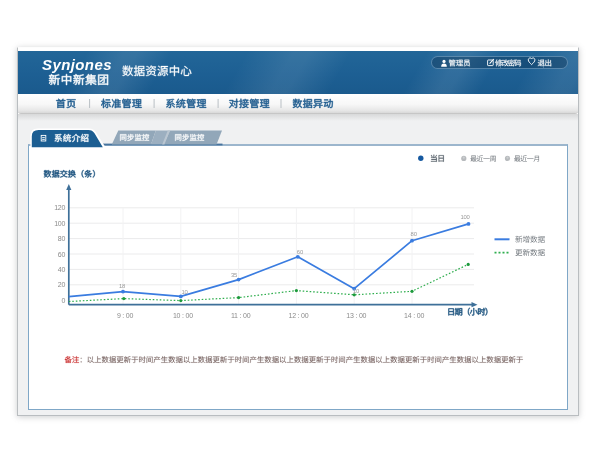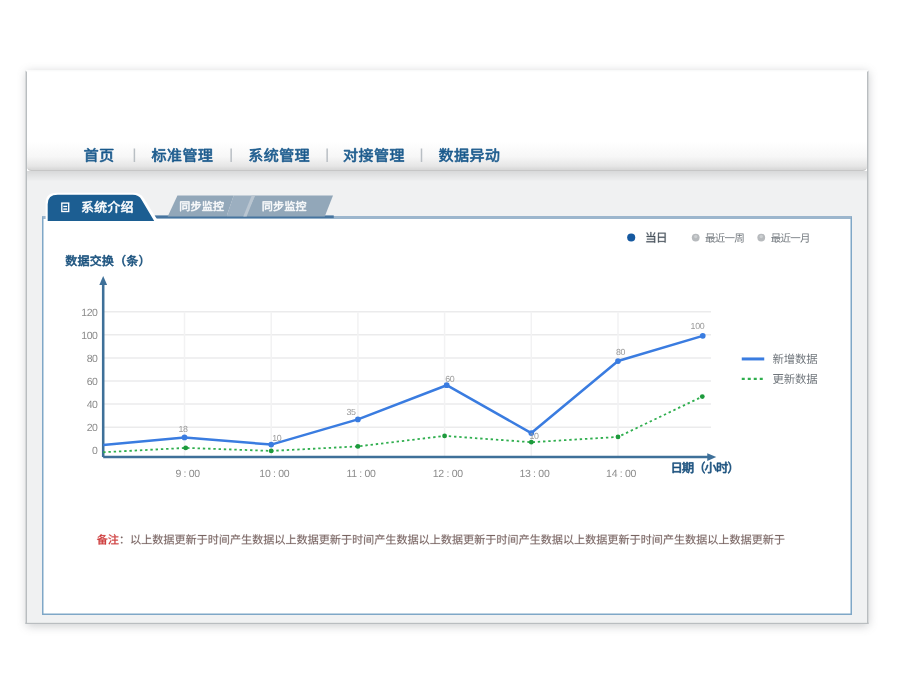--- a/index.html
+++ b/index.html
@@ -10,20 +10,31 @@
 #pill{position:absolute;left:413px;top:4.5px;width:137px;height:13.5px;border-radius:7px;background:rgba(10,40,70,.34);border:1px solid rgba(170,205,235,.42)}
 .psep{position:absolute;top:2px;width:1px;height:9px;background:rgba(150,185,215,.4)}
 #nav{position:absolute;left:18px;top:94px;width:560px;height:19.5px;background:linear-gradient(180deg,#ffffff,#f7f7f7 55%,#e6e6e6 88%,#d8d8d8);border-bottom:1px solid #c6c6c6;border-radius:0 0 3px 3px}
 #content{position:absolute;left:18px;top:114.4px;width:560px;height:301px;background:#f0f1f2}
 #content:before{content:"";position:absolute;left:0;top:0;width:100%;height:7px;background:linear-gradient(180deg,rgba(0,0,0,.10),rgba(0,0,0,0))}
 #panel{position:absolute;left:27.5px;top:143.9px;width:540.5px;height:266.5px;background:#fff;border:1px solid #7fa7c7;border-top:2px solid #9cb6cd}
 </style></head>
 <body>
 <div id="stage">
 <div id="card"></div>
+<div id="hdr">
+  <div class="streak" style="left:55px;width:85px"></div>
+  <div class="streak" style="left:215px;width:105px"></div>
+  <div class="streak" style="left:395px;width:75px"></div>
+  <div class="streak" style="left:505px;width:90px"></div>
+  <div id="logo">Synjones</div>
+  <div id="pill">
+        <div class="psep" style="left:68px"></div>
+        <div class="psep" style="left:111px"></div>
+      </div>
+</div>
 <div id="nav"></div>
 <div id="content"></div>
 <div id="panel"></div>
 <svg width="600" height="450" viewBox="0 0 600 450" style="position:absolute;left:0;top:0;z-index:5">
       <defs>
         <path id="c7cfb" d="M29 22C23 15 15 8 7 3C9 2 12 -1 14 -2C21 3 30 12 36 20ZM64 19C72 13 82 3 87 -2L94 2C88 8 78 17 70 23ZM66 44C69 42 72 39 74 36L30 33C46 41 61 50 76 61L70 66C65 62 59 58 54 54L30 53C37 58 44 65 51 72C64 73 76 75 86 77L80 83C64 79 35 76 11 75C12 74 12 71 13 69C21 69 31 70 40 71C34 64 26 58 24 56C21 54 18 52 16 52C17 50 18 47 18 45C20 46 24 47 44 48C35 42 28 38 24 37C18 34 14 32 11 32C12 30 13 26 13 24C16 26 20 26 47 28V2C47 1 47 0 45 0C44 0 38 0 32 1C33 -2 34 -5 35 -7C42 -7 47 -7 50 -6C54 -4 55 -2 55 2V29L80 31C82 27 85 24 87 22L93 25C88 31 80 40 72 47Z"></path>
         <path id="c7edf" d="M70 35V4C70 -4 72 -6 78 -6C80 -6 86 -6 87 -6C94 -6 95 -2 96 11C94 12 91 13 89 14C89 2 89 1 86 1C85 1 81 1 80 1C78 1 77 1 77 4V35ZM51 35C50 15 48 4 32 -2C33 -3 36 -6 36 -8C54 0 58 13 58 35ZM4 5 6 -2C15 1 27 4 38 8L37 15C25 11 12 7 4 5ZM60 82C61 78 64 73 65 70H41V63H59C54 56 47 47 45 45C43 43 41 43 39 42C40 40 41 37 41 35C44 36 48 36 84 40C86 37 88 35 89 33L95 36C92 42 85 51 80 58L74 55C76 52 79 49 81 46L53 44C58 49 63 57 68 63H95V70H66L72 72C71 75 69 80 66 84ZM6 42C8 43 10 44 22 45C18 39 14 34 12 32C9 28 6 26 4 26C5 24 6 20 7 18C9 20 12 21 37 26C37 28 37 30 37 33L18 29C26 38 33 48 39 59L33 63C31 60 29 56 26 52L14 51C20 60 26 70 31 81L23 84C19 72 12 59 9 56C7 53 5 50 3 50C4 48 6 44 6 42Z"></path>
         <path id="c4ecb" d="M65 45V-8H73V45ZM28 44V32C28 20 26 7 7 -3C9 -4 12 -6 13 -8C33 3 36 18 36 32V44ZM50 85C41 69 22 54 3 48C5 46 6 43 8 41C23 47 39 59 50 72C60 59 76 47 92 42C94 44 96 47 98 49C81 54 64 66 54 78L56 81Z"></path>
         <path id="c7ecd" d="M4 5 6 -2C15 1 28 4 41 7L40 13C27 10 13 7 4 5ZM6 42C8 43 10 44 24 45C19 39 14 33 12 31C9 28 7 25 4 25C5 23 6 20 7 18C9 20 13 20 41 26C41 28 41 30 41 32L18 28C26 37 34 48 41 59L35 62C33 59 31 55 28 52L14 50C20 59 26 70 31 80L24 84C20 72 12 59 10 56C7 52 6 50 4 49C4 47 6 44 6 42ZM46 33V-8H53V-3H84V-8H91V33ZM53 4V26H84V4ZM42 79V72H59C57 60 53 49 38 43C40 41 42 39 43 37C59 44 64 57 66 72H85C84 56 83 49 82 47C81 46 80 46 78 46C77 46 72 46 68 47C69 45 70 42 70 40C75 40 79 40 82 40C84 40 86 41 88 42C90 46 91 54 92 76C93 77 93 79 93 79Z"></path>
         <path id="c540c" d="M25 61V55H76V61ZM37 38H63V19H37ZM30 44V5H37V12H70V44ZM9 79V-8H16V72H84V2C84 0 83 -1 82 -1C80 -1 74 -1 68 -1C69 -3 70 -6 70 -8C79 -8 84 -8 87 -7C90 -6 91 -3 91 2V79Z"></path>

